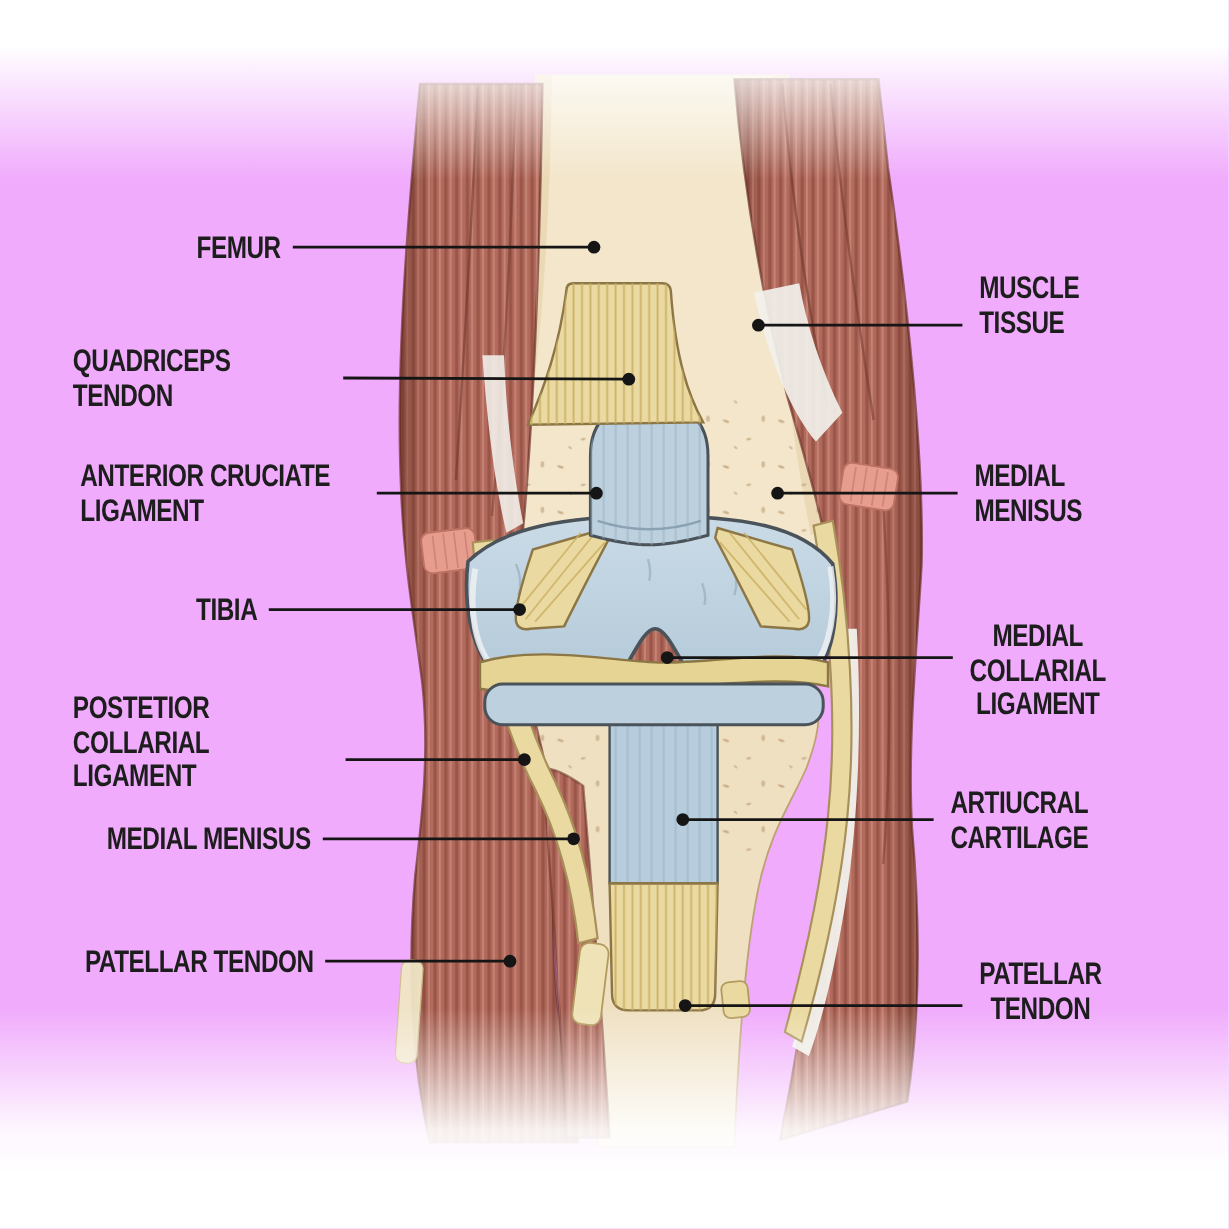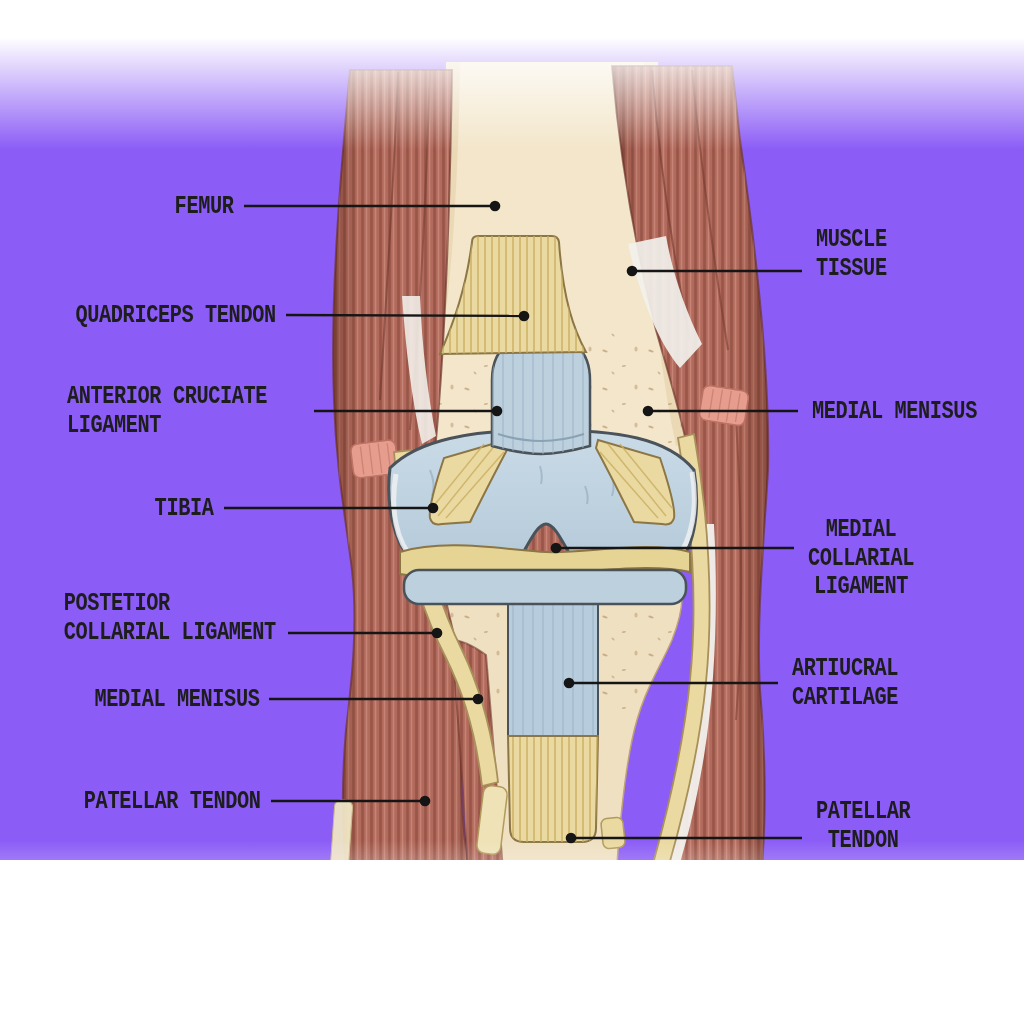--- a/index.html
+++ b/index.html
@@ -1,17 +1,17 @@
 <!DOCTYPE html>
 <html><head>
 <meta charset="utf-8">
 <style>
   html,body{margin:0;padding:0;background:#fff;}
-  #stage{position:relative;width:1024px;height:860px;background:#8b5cf6;overflow:hidden;
-         font-family:Liberation Mono, monospace;}
+  #stage{position:relative;width:1024px;height:1024px;background:#f0abfc;overflow:hidden;
+         font-family:Liberation Sans, sans-serif;}
   #anatomy-svg{position:absolute;left:0;top:0;width:1024px;height:1024px;}
   .lbl{position:absolute;font-weight:bold;font-size:26px;line-height:1.1;color:#1d1d1d;
        letter-spacing:-0.5px;white-space:pre-line;}
   .lbl-l{transform:translateY(-50%) scaleX(0.78);transform-origin:100% 50%;text-align:left;}
   .lbl-r{transform:translateY(-50%) scaleX(0.78);transform-origin:0 50%;text-align:left;}
   .ta-c{text-align:center;}
 </style>
 </head>
 <body>
 

